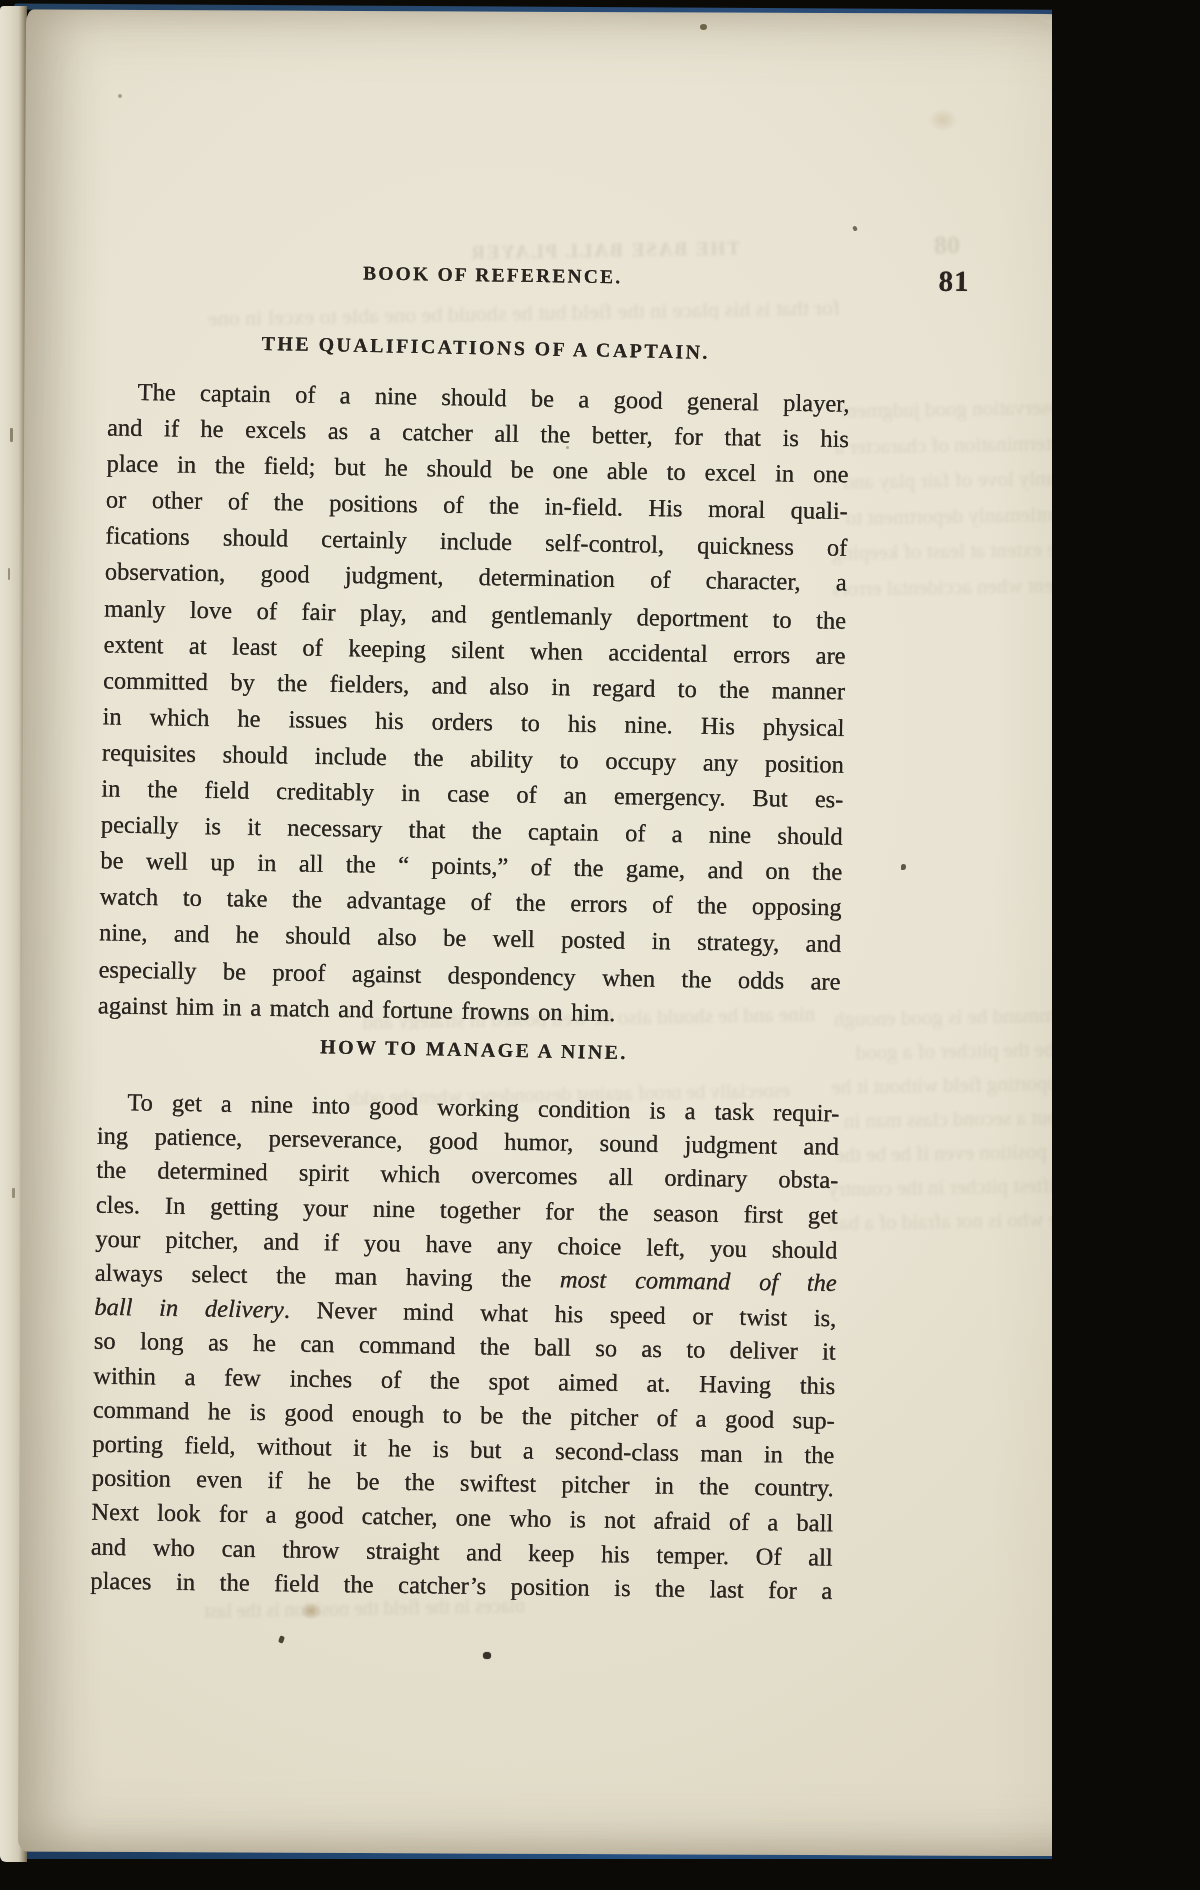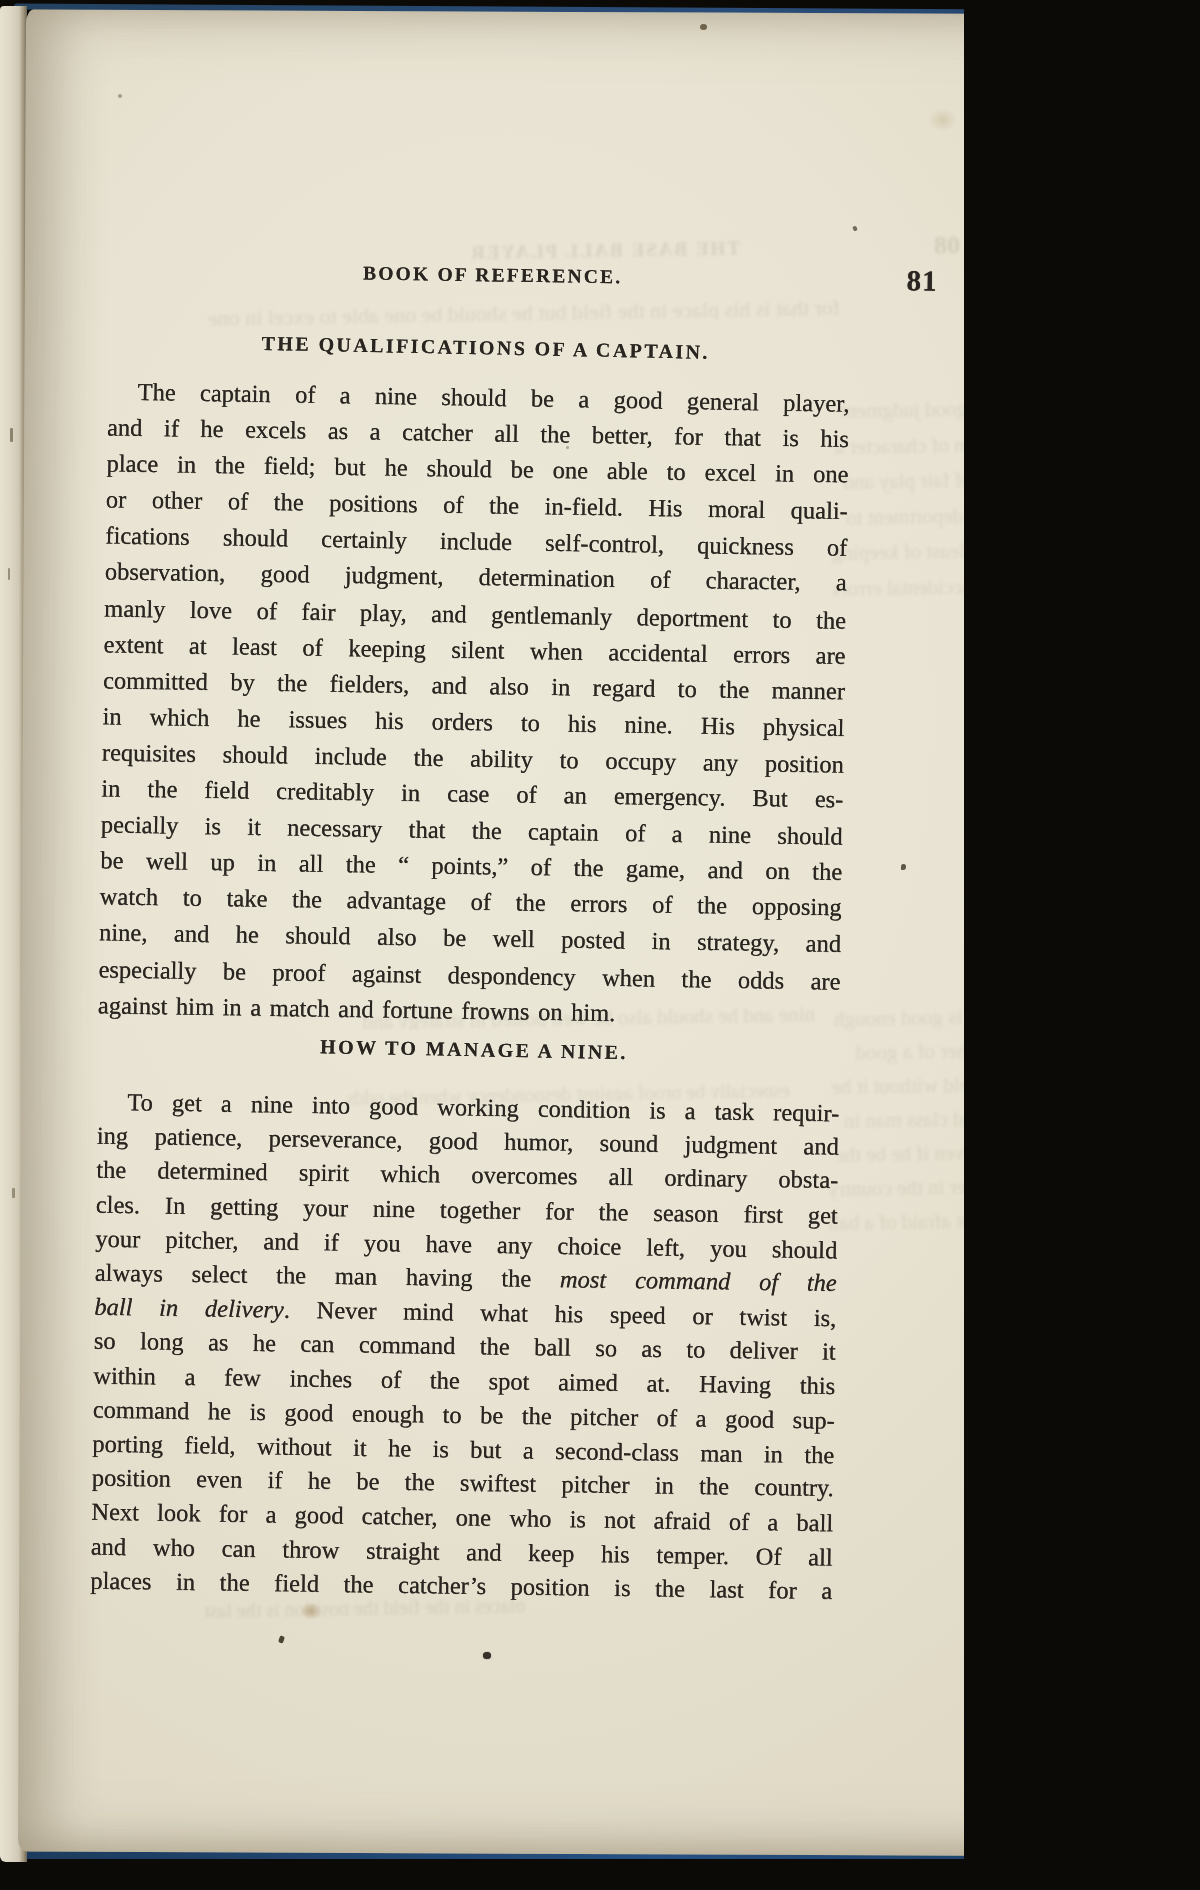--- a/index.html
+++ b/index.html
@@ -1,21 +1,21 @@
 <!DOCTYPE html>
 <html style="--ink: #2a2520; --paper: #e8e3d2;"><head>
 <meta charset="utf-8">
 <style>
   html,body{margin:0;padding:0;}
   body{
     width:1200px;height:1890px;overflow:hidden;
     background:#0b0a06;
     font-family:"Liberation Serif","DejaVu Serif",serif;
   }
-  .stage{position:relative;width:964px;height:1890px;background:#0b0a06;overflow:hidden;}
+  .stage{position:relative;width:1052px;height:1890px;background:#0b0a06;overflow:hidden;}
 
   
   .prev-page{
     position:absolute;left:0;top:6px;width:27px;height:1856px;
     background:linear-gradient(to right,#e6e1d0 0%,#ded8c6 35%,#cfc8b4 70%,#9d937c 88%,#6e6550 100%);
     border-radius:4px 0 0 6px;
   }
   .cover-top{
     position:absolute;left:14px;top:7px;width:1165px;height:6px;
     background:linear-gradient(to right,#23415f,#2a4d79 60%,#24436a);
@@ -54,21 +54,21 @@
     transform:rotate(.8deg);transform-origin:100px 900px;
     color:var(--ink,#2a2520);
   }
   .running-head{position:absolute;left:100px;top:259px;width:740px;text-align:center;}
   .rh-text{
     display:inline-block;transform:translateX(14px);
     font-weight:bold;font-size:19.5px;letter-spacing:2.2px;
     text-shadow:0 0 .6px rgba(40,34,27,.8);
   }
   .pagenum{
-    position:absolute;left:798px;top:-6px;
+    position:absolute;left:830px;top:-6px;
     font-weight:bold;font-size:29px;letter-spacing:1px;
     text-shadow:0 0 .7px rgba(40,34,27,.85);
   }
   .sec-heading{
     position:absolute;left:100px;width:740px;margin:0;text-align:center;
     font-weight:bold;text-shadow:0 0 .6px rgba(40,34,27,.8);
   }
   .h-qual{top:331px;font-size:20px;letter-spacing:2.4px;transform:rotate(.35deg) translateX(8px);}
   .h-nine{top:1033px;font-size:20px;letter-spacing:2.4px;transform:rotate(.3deg) translateX(6px);}
   .para{

